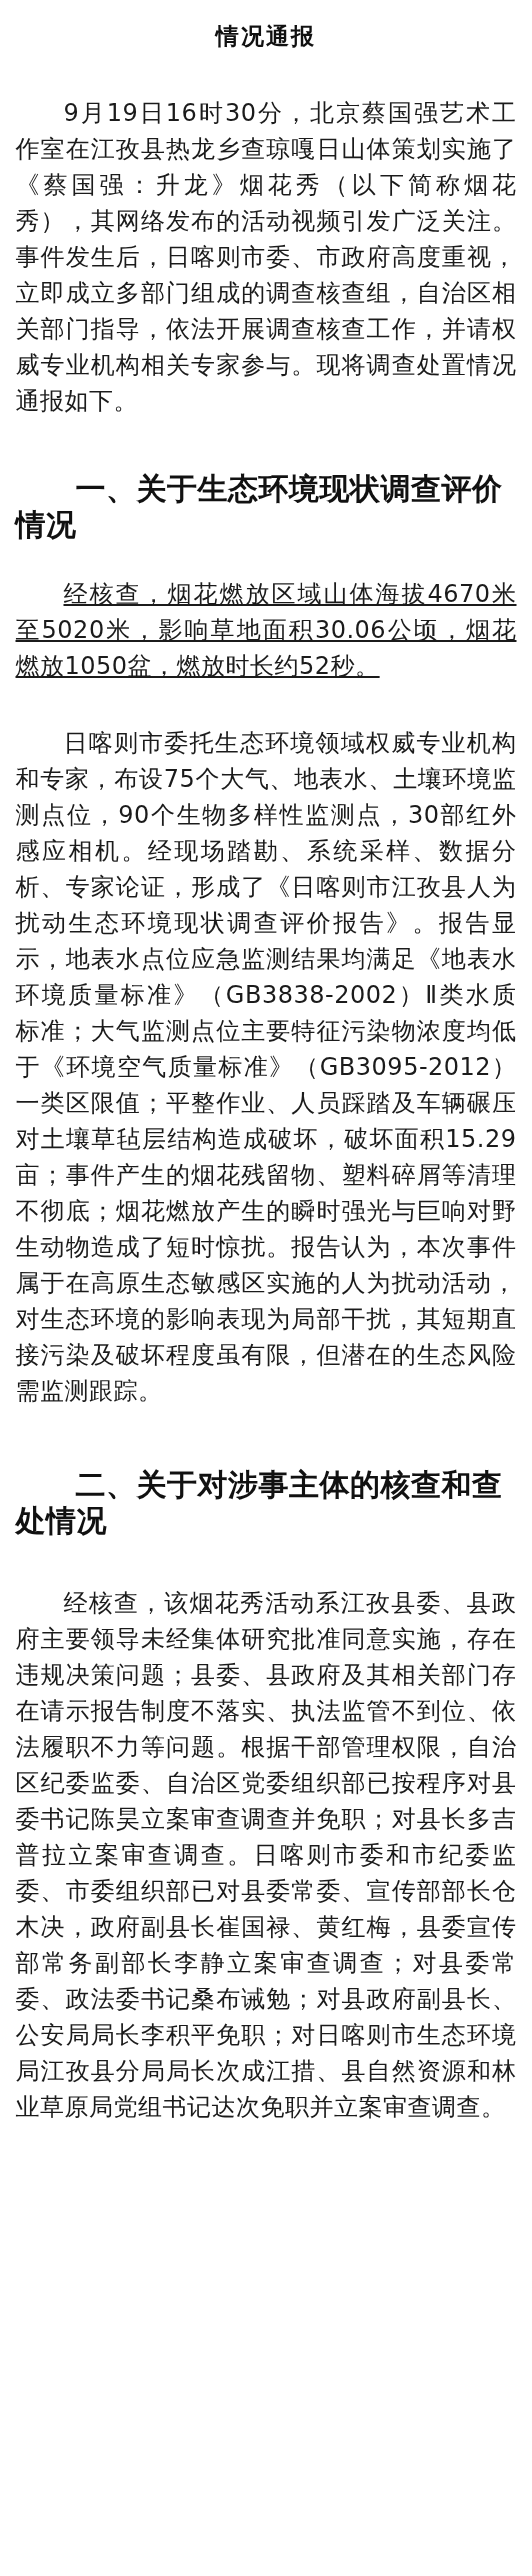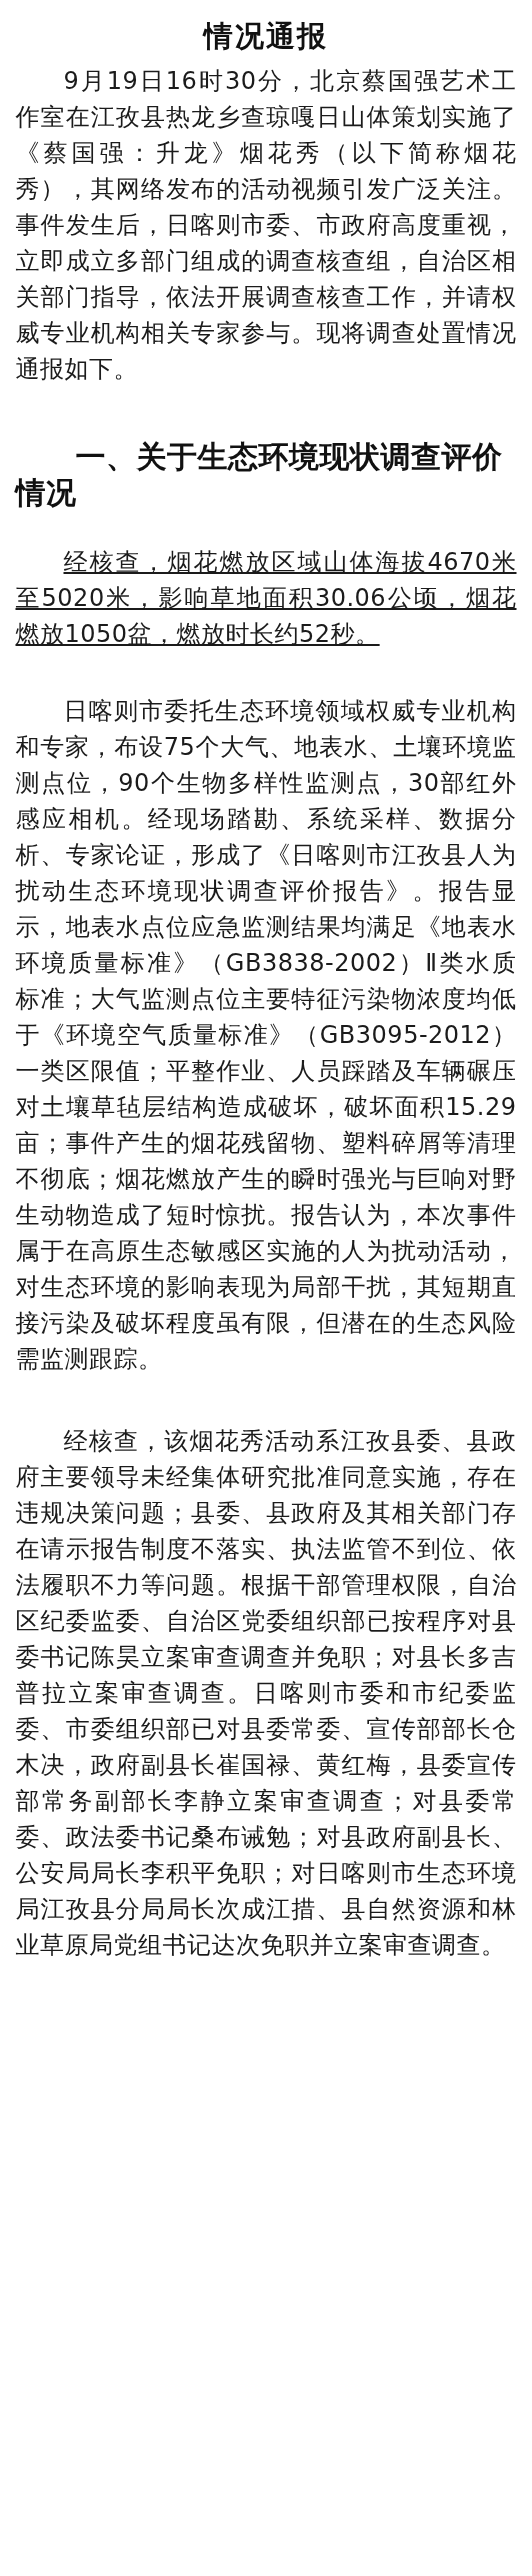--- a/index.html
+++ b/index.html
@@ -15,21 +15,21 @@
     -webkit-font-smoothing: antialiased;
   }
   .doc {
     padding: 0 15.5px 20.6px 15.5px;
     box-sizing: border-box;
     width: 532px;
   }
   .title {
     margin: 0;
     padding-top: 23px;
-    font-size: 29px;
+    font-size: 23px;
     line-height: 27px;
     font-weight: 700;
     text-align: center;
     letter-spacing: 2.1px;
     color: #111111;
   }
   .para {
     margin: 0;
     font-size: 24px;
     line-height: 36px;
@@ -42,21 +42,21 @@
   }
   .heading {
     margin: 0;
     font-size: 30px;
     line-height: 36px;
     font-weight: 700;
     text-indent: 2em;
     letter-spacing: 0.5px;
     color: #111111;
   }
-  .mt-intro   { margin-top: 13px; }
+  .mt-intro   { margin-top: 45px; }
   .mt-h1      { margin-top: 52px; }
   .mt-s1p1    { margin-top: 33px; text-decoration: underline; }
   .mt-s1p2    { margin-top: 41px; }
   .mt-h2      { margin-top: 58px; }
   .mt-s2p1    { margin-top: 39px; }
   .mt-s2p2    { margin-top: 49px; }
   .mt-h3      { margin-top: 37px; }
   .mt-s3p1    { margin-top: 46px; }
 </style>
 </head>
@@ -67,20 +67,21 @@
   <h1 class="title">情况通报</h1>
 
   <p class="para mt-intro">9月19日16时30分，北京蔡国强艺术工作室在江孜县热龙乡查琼嘎日山体策划实施了《蔡国强：升龙》烟花秀（以下简称烟花秀），其网络发布的活动视频引发广泛关注。事件发生后，日喀则市委、市政府高度重视，立即成立多部门组成的调查核查组，自治区相关部门指导，依法开展调查核查工作，并请权威专业机构相关专家参与。现将调查处置情况通报如下。</p>
 
   <h2 class="heading mt-h1">一、关于生态环境现状调查评价情况</h2>
 
   <p class="para mt-s1p1">经核查，烟花燃放区域山体海拔4670米至5020米，影响草地面积30.06公顷，烟花燃放1050盆，燃放时长约52秒。</p>
 
   <p class="para mt-s1p2">日喀则市委托生态环境领域权威专业机构和专家，布设75个大气、地表水、土壤环境监测点位，90个生物多样性监测点，30部红外感应相机。经现场踏勘、系统采样、数据分析、专家论证，形成了《日喀则市江孜县人为扰动生态环境现状调查评价报告》。报告显示，地表水点位应急监测结果均满足《地表水环境质量标准》（GB3838-2002）Ⅱ类水质标准；大气监测点位主要特征污染物浓度均低于《环境空气质量标准》（GB3095-2012）一类区限值；平整作业、人员踩踏及车辆碾压对土壤草毡层结构造成破坏，破坏面积15.29亩；事件产生的烟花残留物、塑料碎屑等清理不彻底；烟花燃放产生的瞬时强光与巨响对野生动物造成了短时惊扰。报告认为，本次事件属于在高原生态敏感区实施的人为扰动活动，对生态环境的影响表现为局部干扰，其短期直接污染及破坏程度虽有限，但潜在的生态风险需监测跟踪。</p>
 
+  <h2 class="heading mt-h2">二、关于对涉事主体的核查和查处情况</h2>
 
 
 
 
   <p class="para mt-s3p1">经核查，该烟花秀活动系江孜县委、县政府主要领导未经集体研究批准同意实施，存在违规决策问题；县委、县政府及其相关部门存在请示报告制度不落实、执法监管不到位、依法履职不力等问题。根据干部管理权限，自治区纪委监委、自治区党委组织部已按程序对县委书记陈昊立案审查调查并免职；对县长多吉普拉立案审查调查。日喀则市委和市纪委监委、市委组织部已对县委常委、宣传部部长仓木决，政府副县长崔国禄、黄红梅，县委宣传部常务副部长李静立案审查调查；对县委常委、政法委书记桑布诫勉；对县政府副县长、公安局局长李积平免职；对日喀则市生态环境局江孜县分局局长次成江措、县自然资源和林业草原局党组书记达次免职并立案审查调查。</p>
 
 </div>
 
 
 </body></html>

